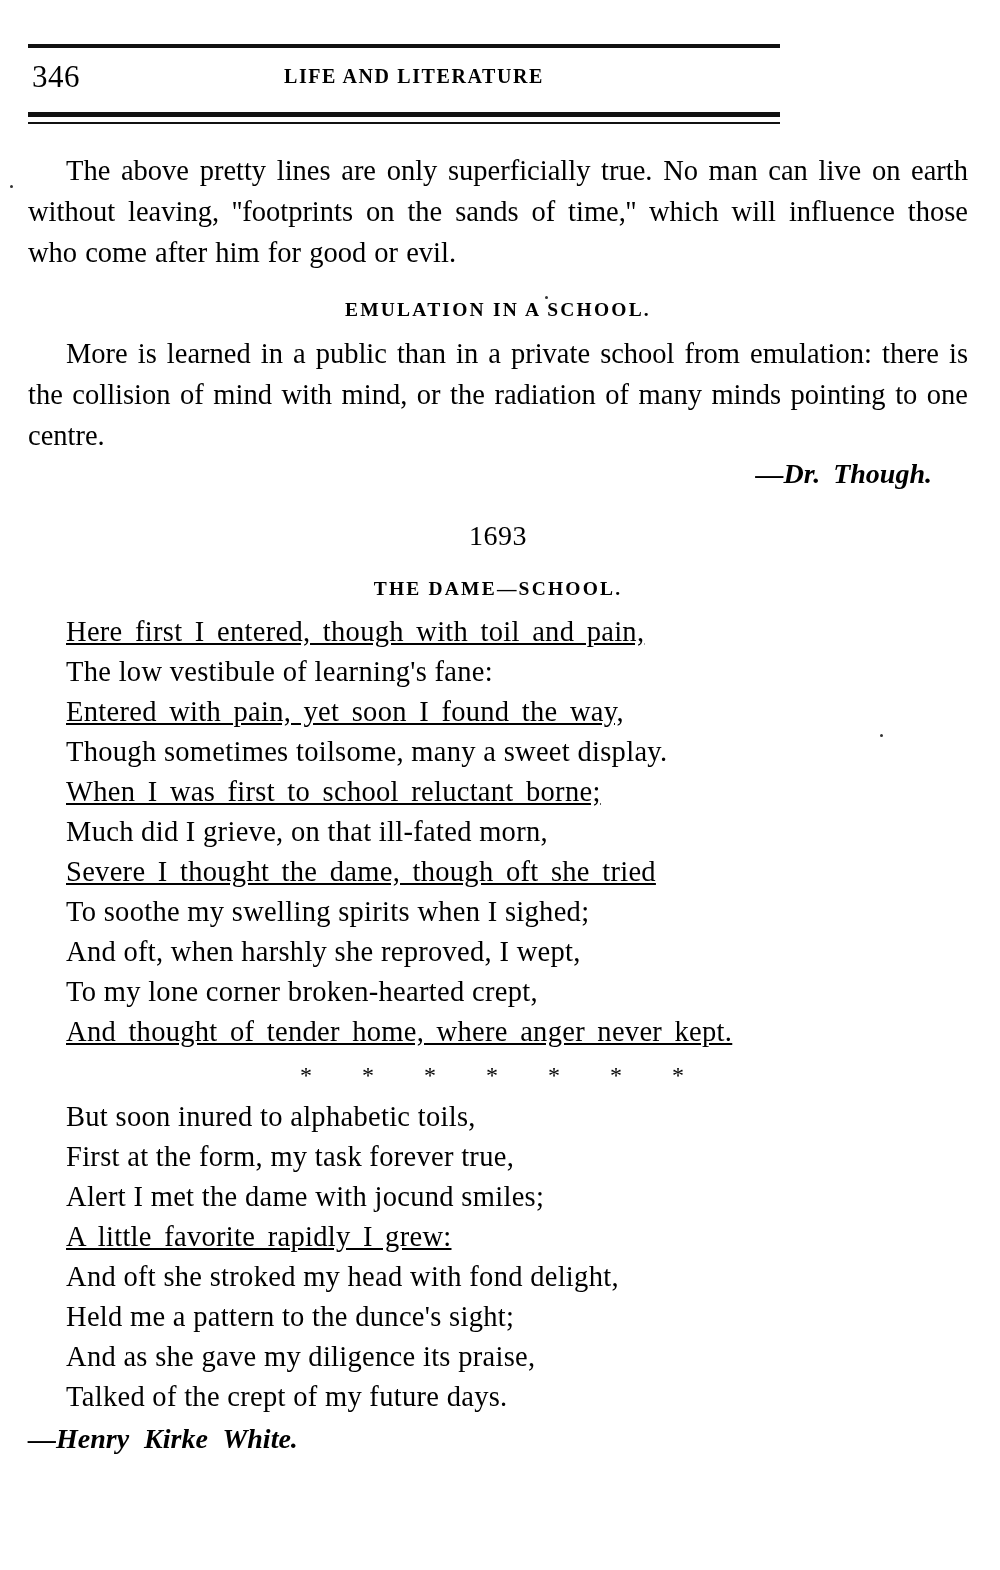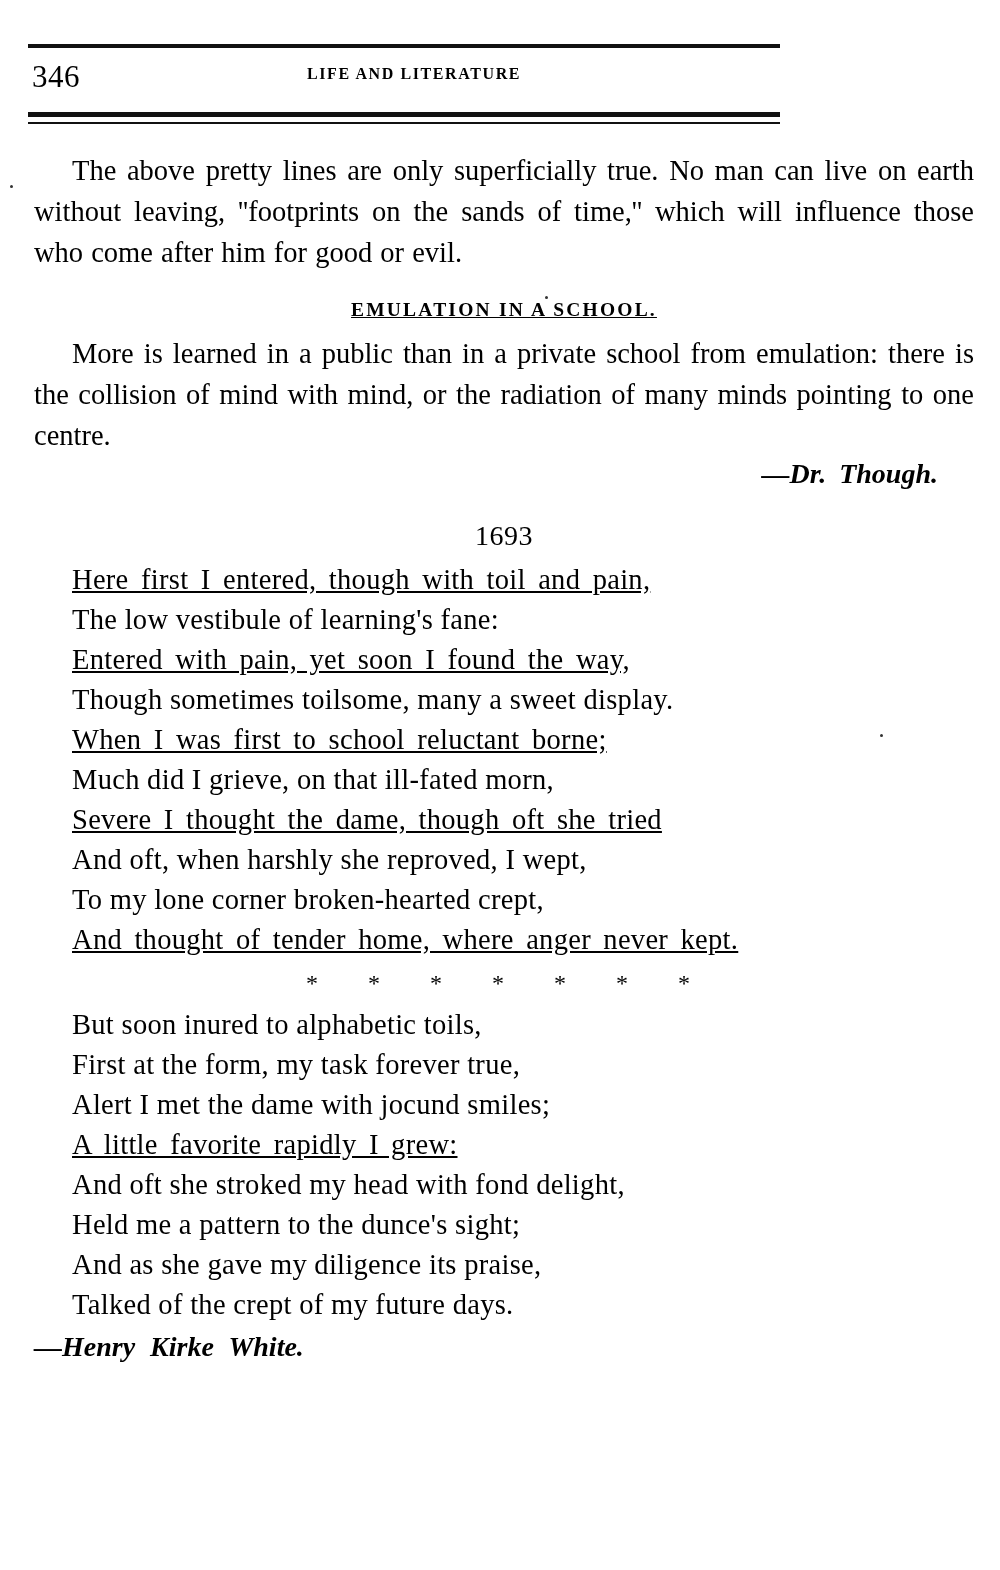--- a/index.html
+++ b/index.html
@@ -59,28 +59,28 @@
     top: 4px;
     font-size: 31px;
     letter-spacing: 0.5px;
   }
   .running-head {
     position: absolute;
     left: 0;
     right: 0;
     top: 10px;
     text-align: center;
-    font-size: 16px;
+    font-size: 20px;
     font-weight: bold;
     letter-spacing: 1.6px;
     padding-left: 20px;
   }
   .content {
     position: absolute;
-    left: 34px;
+    left: 28px;
     top: 150px;
     width: 940px;
   }
   p.para {
     margin: 0 0 0 0;
     font-size: 28.5px;
     line-height: 41px;
     text-align: justify;
     text-indent: 38px;
     word-spacing: 1px;
@@ -91,21 +91,20 @@
     margin-top: 30px;
     letter-spacing: 0.5px;
   }
   .sub {
     text-align: center;
     font-size: 19.5px;
     font-weight: bold;
     letter-spacing: 2.2px;
     margin-top: 26px;
     margin-bottom: 12px;
-    text-decoration: underline;
   }
   .verse {
     margin-top: 8px;
     padding-left: 38px;
     font-size: 28.5px;
     line-height: 40px;
   }
   .verse .line {
     white-space: nowrap;
     letter-spacing: 0.3px;
@@ -163,29 +162,31 @@
 
   <div class="content">
 
     <p class="para">The above pretty lines are only superficially true.  No man can live on  earth without leaving, ''footprints on the sands of time,'' which will influence those who come after him for good or evil.</p>
 
     <div class="sub">EMULATION IN A SCHOOL.</div>
     <p class="para">More is learned in a public than in a private school from emulation: there is the collision of mind with mind, or the radiation of many minds pointing to one centre.</p>
     <div class="attrib">—Dr.  Though.</div>
 
     <div class="num">1693</div>
+    <div class="sub">THE DAME—SCHOOL.</div>
 
     <div class="verse">
       <div class="line wide">Here first I entered, though with toil and pain,</div>
       <div class="line">The low vestibule of learning's fane:</div>
       <div class="line wide">Entered with pain, yet soon I found the way,</div>
       <div class="line">Though sometimes toilsome, many a sweet display.</div>
       <div class="line wide">When I was first to school reluctant borne;</div>
       <div class="line">Much did I grieve, on that ill-fated morn,</div>
       <div class="line wide">Severe I thought the dame, though oft she tried</div>
+      <div class="line">To soothe my swelling spirits when I sighed;</div>
       <div class="line">And oft, when harshly she reproved, I wept,</div>
       <div class="line">To my lone corner broken-hearted crept,</div>
       <div class="line wide">And thought of tender home, where anger never kept.</div>
     </div>
 
     <div class="stars">*  *  *  *  *  *  *</div>
 
     <div class="verse">
       <div class="line">But soon inured to alphabetic toils,</div>
       <div class="line">First at the form, my task forever true,</div>

